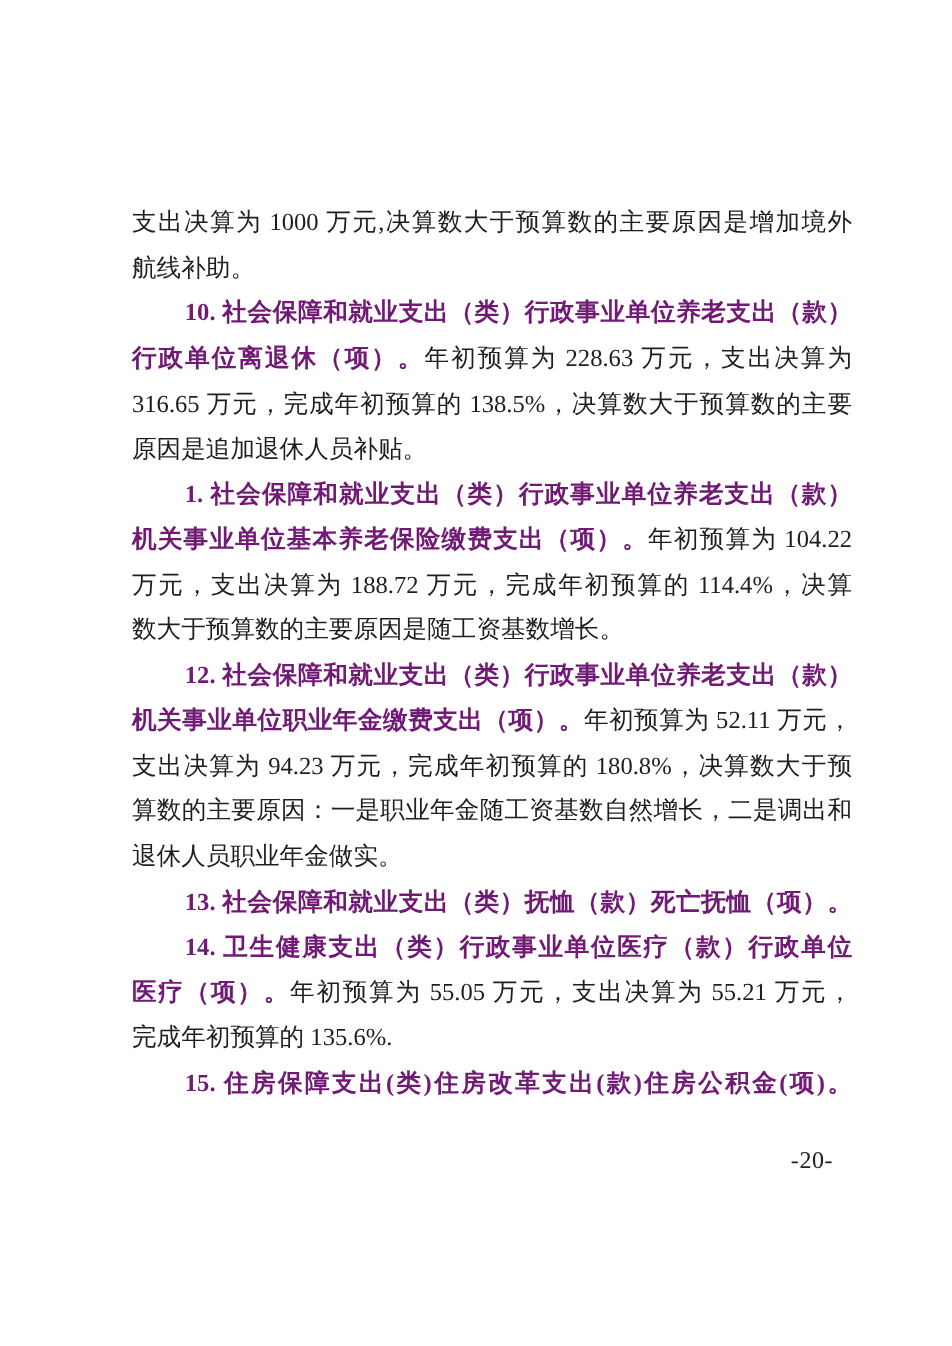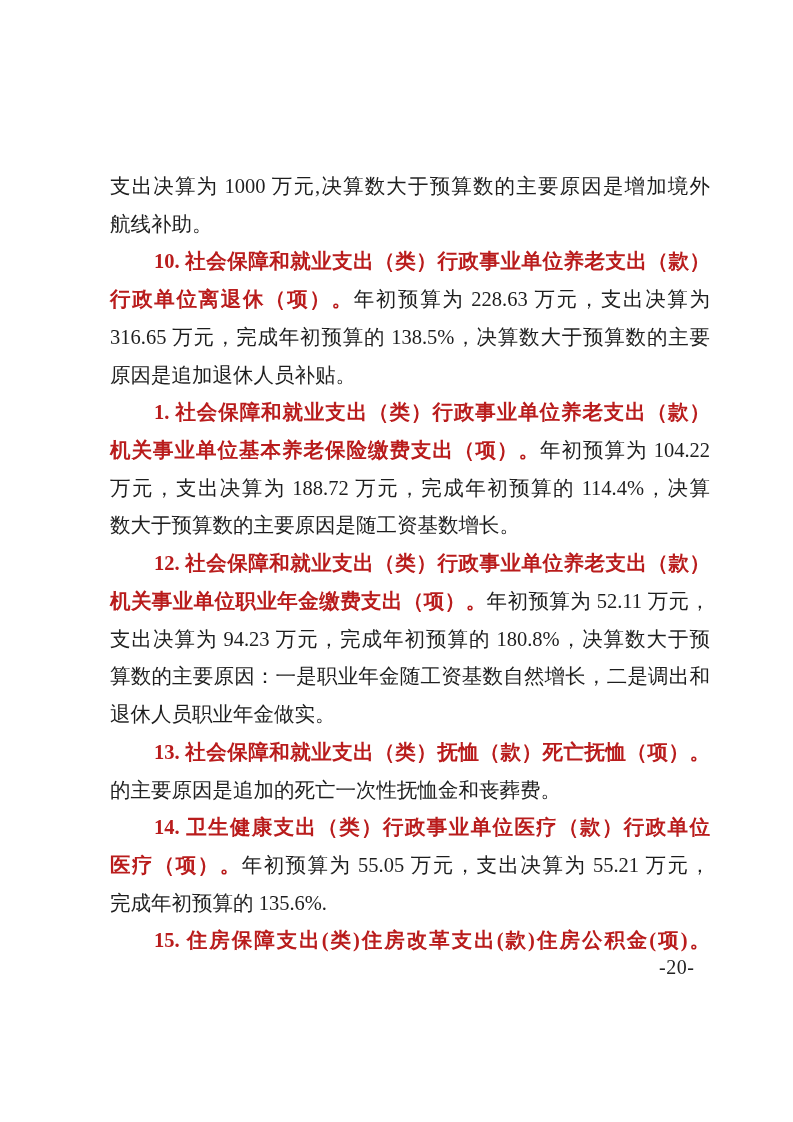--- a/index.html
+++ b/index.html
@@ -33,21 +33,21 @@
   .jt {
     text-align: justify;
     text-align-last: justify;
   }
   
   .ind {
     padding-left: 44px;
   }
   .b {
     font-weight: 700;
-    color: #b91c1c;
+    color: #701a75;
   }
   .footer {
     position: absolute;
     left: 659px;
     top: 956px;
     font-size: 20px;
     letter-spacing: 0.5px;
     color: #222222;
   }
 </style>
@@ -66,21 +66,20 @@
     <div class="line jt ind"><span class="b">1. 社会保障和就业支出（类）行政事业单位养老支出（款）</span><span></span></div>
     <div class="line jt"><span class="b">机关事业单位基本养老保险缴费支出（项）。</span><span>年初预算为 104.22</span></div>
     <div class="line jt"><span class="b"></span><span>万元，支出决算为 188.72 万元，完成年初预算的 114.4%，决算</span></div>
     <div class="line"><span class="b"></span><span>数大于预算数的主要原因是随工资基数增长。</span></div>
     <div class="line jt ind"><span class="b">12. 社会保障和就业支出（类）行政事业单位养老支出（款）</span><span></span></div>
     <div class="line jt"><span class="b">机关事业单位职业年金缴费支出（项）。</span><span>年初预算为 52.11 万元，</span></div>
     <div class="line jt"><span class="b"></span><span>支出决算为 94.23 万元，完成年初预算的 180.8%，决算数大于预</span></div>
     <div class="line jt"><span class="b"></span><span>算数的主要原因：一是职业年金随工资基数自然增长，二是调出和</span></div>
     <div class="line"><span class="b"></span><span>退休人员职业年金做实。</span></div>
     <div class="line jt ind"><span class="b">13. 社会保障和就业支出（类）抚恤（款）死亡抚恤（项）。</span><span></span></div>
-    <div class="line"><span class="b"></span><span>的主要原因是追加的死亡一次性抚恤金和丧葬费。</span></div>
     <div class="line jt ind"><span class="b">14. 卫生健康支出（类）行政事业单位医疗（款）行政单位</span><span></span></div>
     <div class="line jt"><span class="b">医疗（项）。</span><span>年初预算为 55.05 万元，支出决算为 55.21 万元，</span></div>
     <div class="line"><span class="b"></span><span>完成年初预算的 135.6%.</span></div>
     <div class="line jt ind"><span class="b">15. 住房保障支出(类)住房改革支出(款)住房公积金(项)。</span><span></span></div>
 
   </div>
 
   <div class="footer">-20-</div>
 </div>
 

